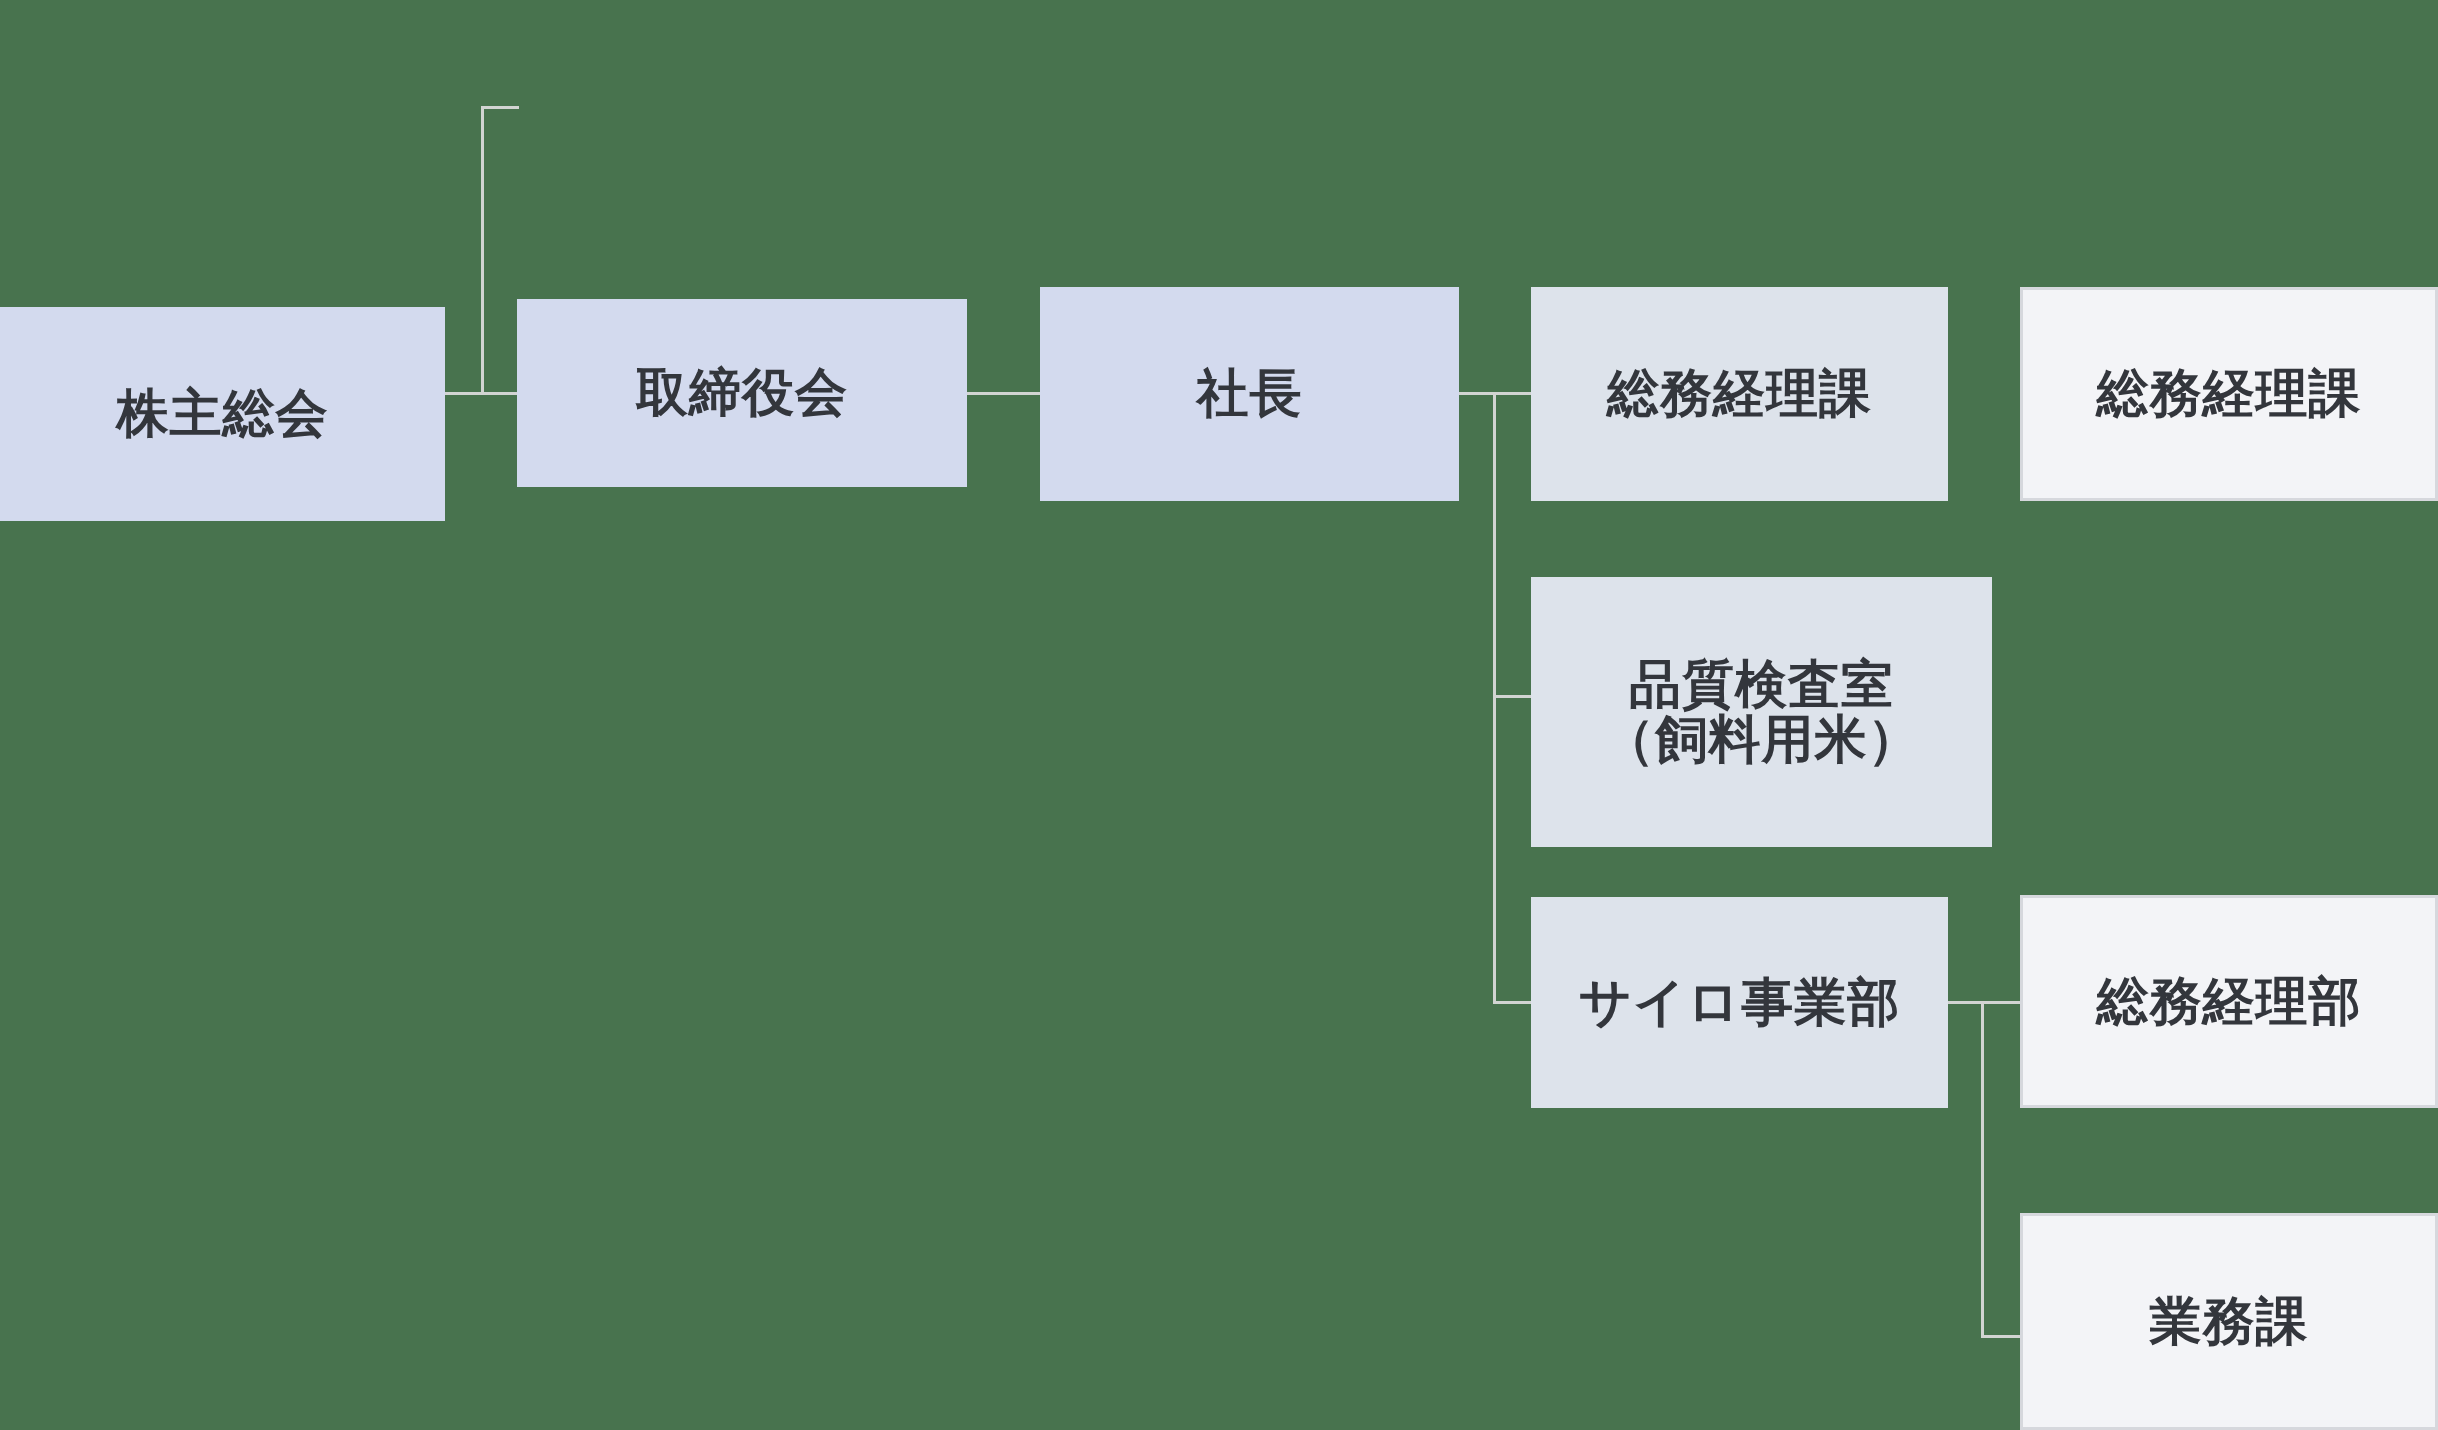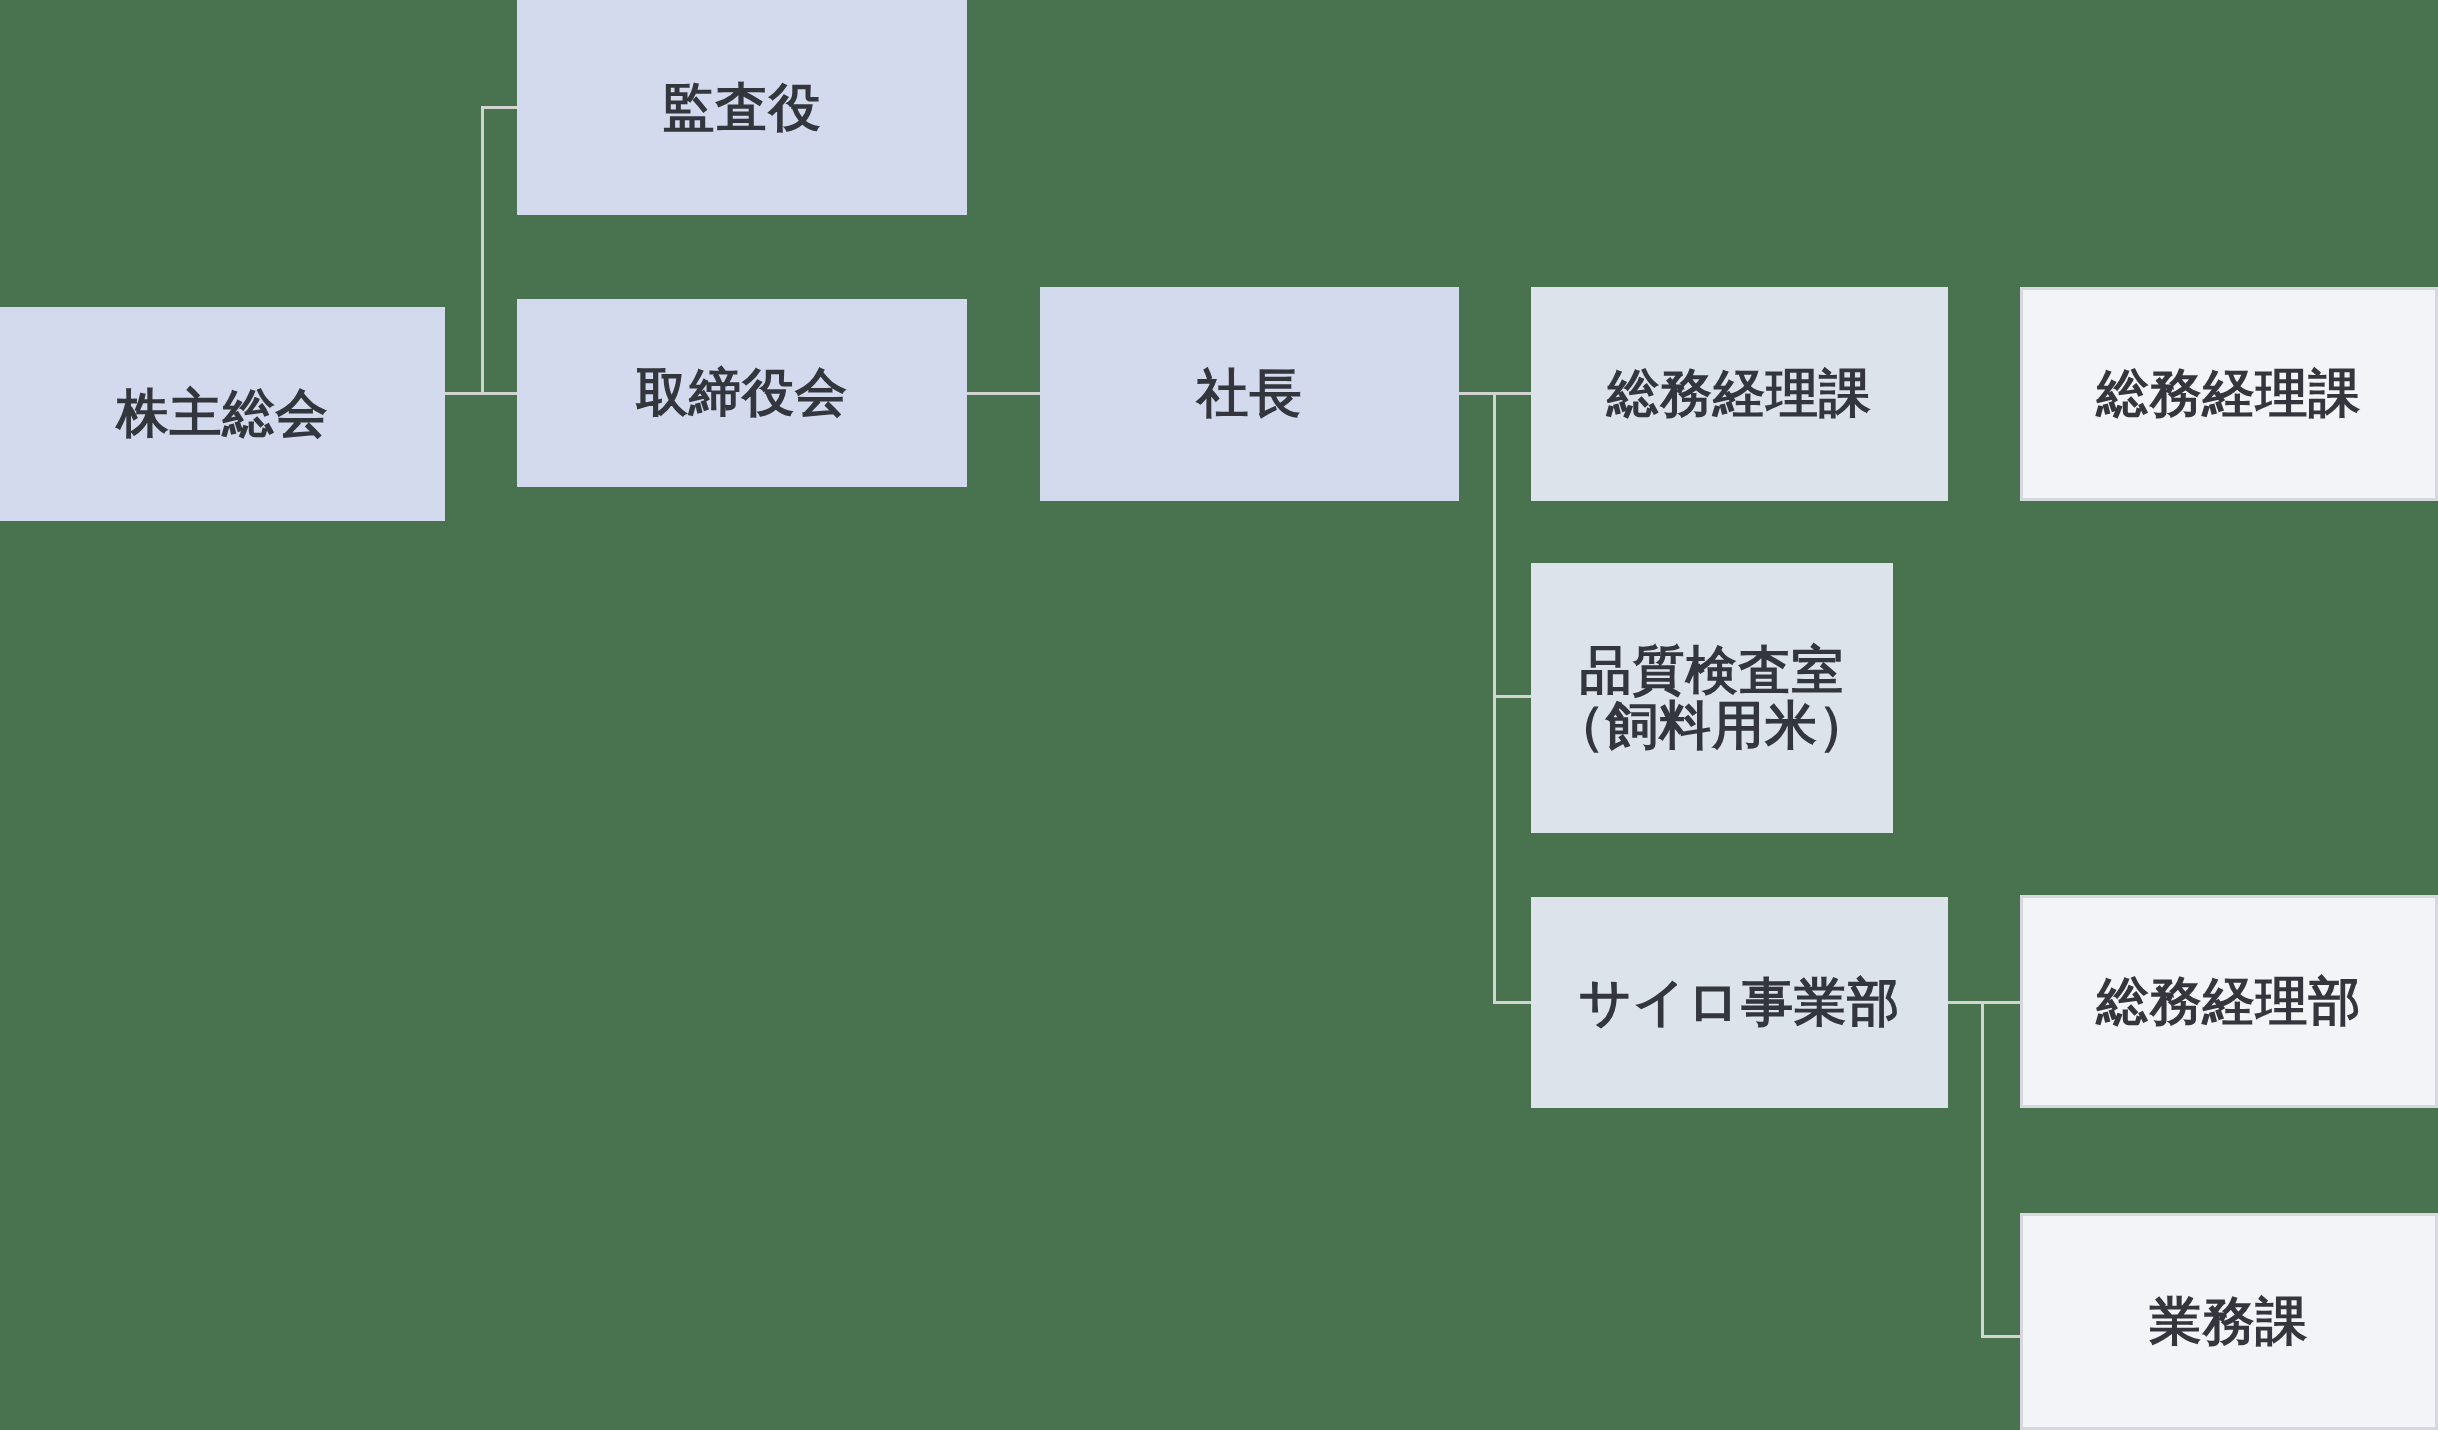--- a/index.html
+++ b/index.html
@@ -30,21 +30,21 @@
   .lv2 { background: #DDE3EB; }
   .lv3 { background: #F3F4F7; border: 3px solid #D6D8DD; }
 
   
   .n-shareholders { left: 0px;    top: 287px;  width: 445px; height: 214px; margin-top: 20px; }
   .n-auditor      { left: 517px;  top: 0px;    width: 450px; height: 215px; }
   .n-board        { left: 517px;  top: 287px;  width: 450px; height: 188px; margin-top: 12px; }
   .n-president    { left: 1040px; top: 287px;  width: 419px; height: 214px; }
   .n-ga-dept      { left: 1531px; top: 287px;  width: 417px; height: 214px; }
   .n-ga-section   { left: 2020px; top: 287px;  width: 418px; height: 214px; }
-  .n-quality      { left: 1531px; top: 563px;  width: 362px; height: 270px; }
+  .n-quality      { left: 1531px; top: 577px;  width: 461px; height: 270px; }
   .n-silo         { left: 1531px; top: 897px;  width: 417px; height: 211px; text-align: center; }
   .n-facility     { left: 2020px; top: 895px;  width: 418px; height: 213px; }
   .n-operations   { left: 2020px; top: 1213px; width: 418px; height: 217px; }
 
   .connector { position: absolute; background: #D2D4D2; }
   
   .c-shareholders-h   { left: 443px;  top: 392px;  width: 76px;  height: 3px; }
   .c-left-v           { left: 481px;  top: 106px;  width: 3px;   height: 289px; }
   .c-auditor-stub     { left: 481px;  top: 106px;  width: 38px;  height: 3px; }
   .c-board-president  { left: 965px;  top: 392px;  width: 77px;  height: 3px; }
@@ -72,23 +72,20 @@
   <div class="connector c-quality-stub"></div>
   <div class="connector c-silo-stub"></div>
   <div class="connector c-silo-h"></div>
   <div class="connector c-right-v"></div>
   <div class="connector c-operations-stub"></div>
 
   <div class="node lv1 n-shareholders">
     <span>株主総会</span>
   </div>
 
-  <div class="node lv1 n-auditor">
-    <span>監査役</span>
-  </div>
 
   <div class="node lv1 n-board">
     <span>取締役会</span>
   </div>
 
   <div class="node lv1 n-president">
     <span>社長</span>
   </div>
 
   <div class="node lv2 n-ga-dept">

